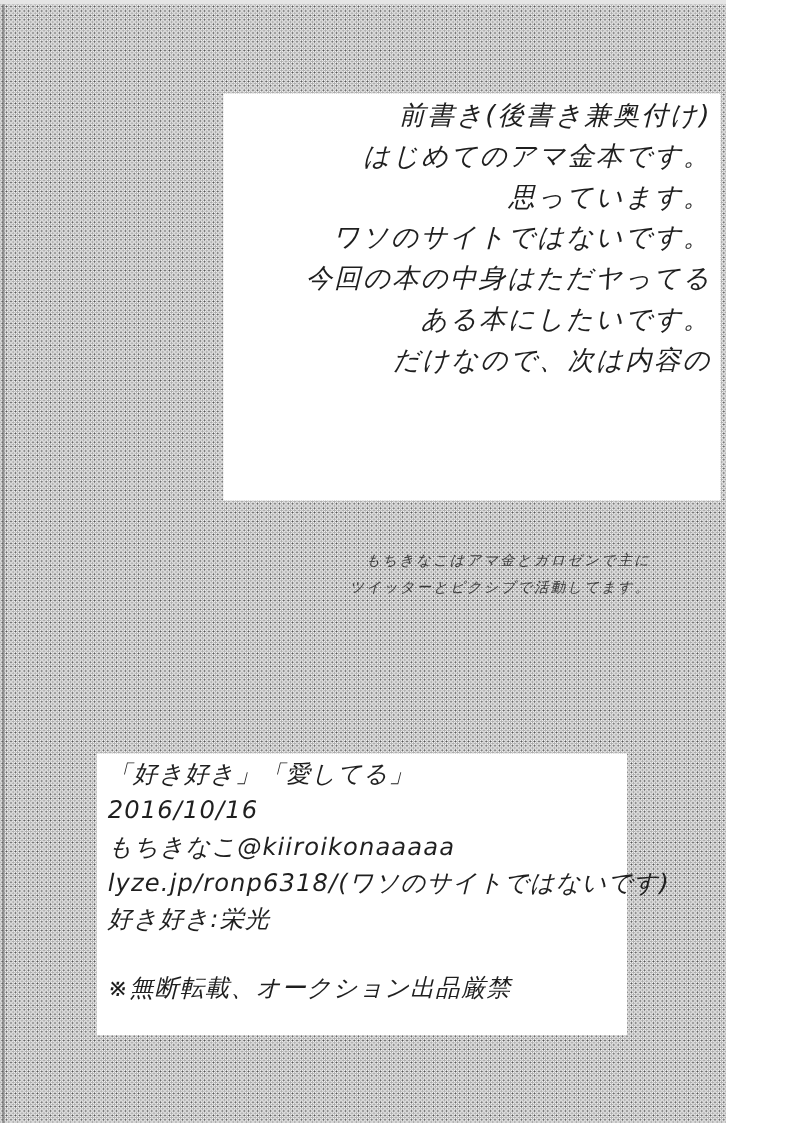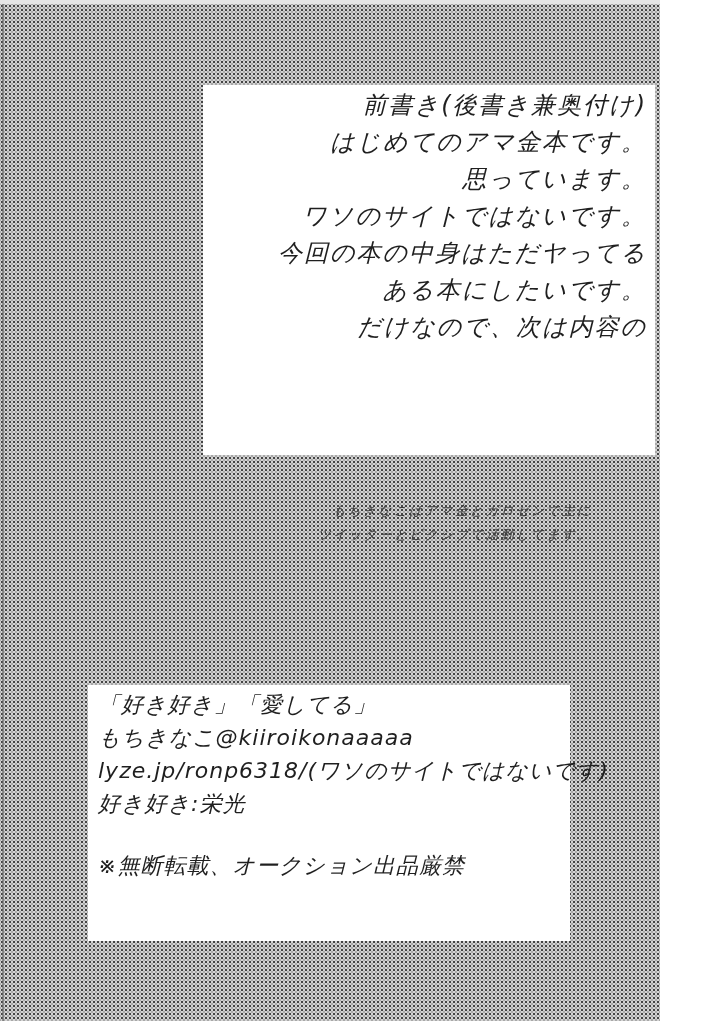--- a/index.html
+++ b/index.html
@@ -124,20 +124,21 @@
     </div>
   </div>
 
   <div class="activity-note">
     <div>もちきなこはアマ金とガロゼンで主に</div>
     <div>ツイッターとピクシブで活動してます。</div>
   </div>
 
   <div class="colophon-box">
     <div class="co-line">「好き好き」「愛してる」</div>
+    <div class="co-line">2016/10/16</div>
     <div class="co-line">もちきなこ@kiiroikonaaaaa</div>
     <div class="co-line">lyze.jp/ronp6318/(ワソのサイトではないです)</div>
     <div class="co-line">好き好き:栄光</div>
     <div class="co-warnings">
       <div class="co-line">※無断転載、オークション出品厳禁</div>
     </div>
   </div>
 </div>
 
 </body></html>

